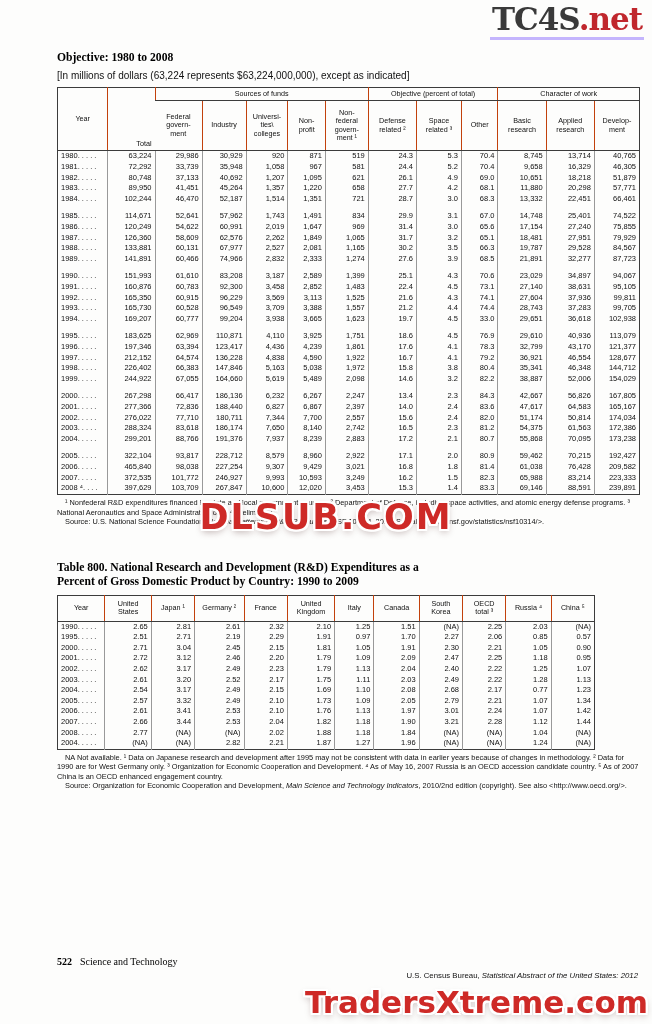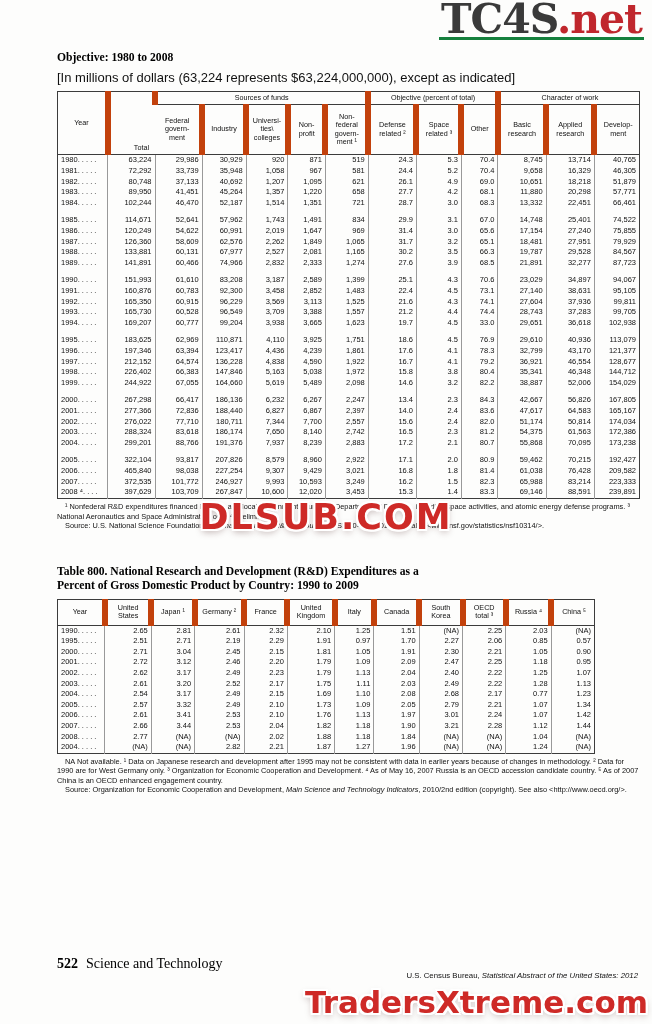--- a/index.html
+++ b/index.html
@@ -7,23 +7,23 @@
   .page {
     position:relative; width:652px; height:1024px; margin:0 auto;
     background:#fdfdfc; overflow:hidden; color:#151515;
     font-family:"Liberation Sans", sans-serif;
   }
   .content { position:absolute; left:57px; top:0; width:583px; }
 
   
   .wm-top {
     position:absolute; top:2px; right:8px; z-index:6;
-    font-family:"DejaVu Serif", serif; font-weight:bold; font-size:41px;
+    font-family:"DejaVu Serif", serif; font-weight:bold; font-size:31px;
     letter-spacing:-1px; color:#3a3a3a; line-height:34px;
-    border-bottom:3px solid #15803d; padding:0 2px 1px 2px;
+    border-bottom:3px solid #c4b5fd; padding:0 2px 1px 2px;
   }
   .wm-top .net { color:#c0272d; }
   .wm-mid {
     position:absolute; top:497px; left:50%; transform:translateX(-50%); z-index:6;
     font-family:"DejaVu Sans", sans-serif; font-weight:900; font-size:35px;
     letter-spacing:2px; color:#ce2a27;
     text-shadow:-2px -2px 0 #fff, 2px -2px 0 #fff, -2px 2px 0 #fff, 2px 2px 0 #fff,
                 -2px 0 0 #fff, 2px 0 0 #fff, 0 -2px 0 #fff, 0 2px 0 #fff,
                 0 3px 7px rgba(60,20,20,.35);
   }
@@ -36,33 +36,33 @@
                 0 3px 7px rgba(60,20,20,.35);
   }
 
   
   .t-title {
     font-family:"Liberation Serif", serif; font-weight:bold;
     font-size:11.6px; line-height:14px; color:#000;
   }
   .title-799 { margin-top:37px; }
   .title-800 { margin-top:34px; }
-  .t-sub { margin-top:5px; font-size:13px; color:#111; }
+  .t-sub { margin-top:5px; font-size:10px; color:#111; }
 
   
   table.tbl {
     margin-top:6px; border-collapse:collapse; table-layout:fixed;
     border:1px solid #3c3c3c; font-size:7.5px; color:#101010;
   }
   .t799 { width:583px; }
   .t800 { width:538px; margin-top:9px; }
   .tbl th {
     font-weight:normal; font-size:7.2px; line-height:8.4px;
     white-space:pre-line; text-align:center; vertical-align:middle;
-    padding:2px 1px; border-left:6px solid #c2410c;
+    padding:2px 1px; border-left:1px solid #c2410c;
   }
   .tbl th:first-child, .tbl td:first-child { border-left:none; }
   .tbl tr.grp .gh { border-bottom:1px solid #3c3c3c; height:13px; padding:1px; }
   .tbl .h-year { vertical-align:middle; border-bottom:1px solid #3c3c3c; }
   .tbl .h-total { vertical-align:bottom; text-align:right; padding-right:3px; border-bottom:1px solid #3c3c3c; }
   .tbl tr.cols th { border-bottom:1px solid #3c3c3c; height:50px; }
   .t800 tr.cols th { height:26px; }
   .tbl td {
     line-height:10.8px; padding:0 3px 0 1px; text-align:right;
     white-space:nowrap; overflow:hidden; border-left:1px solid #999;
@@ -72,21 +72,21 @@
   .tbl tr.gap td { padding-top:6px; }
 
   
   .fnotes { margin-top:3px; font-size:7.4px; line-height:9.5px; color:#111; }
   .fnotes p { text-indent:8px; }
   .fnotes .it { font-style:italic; }
 
   
   .page-footer-left {
     position:absolute; left:57px; top:956px; z-index:2;
-    font-family:"Liberation Serif", serif; font-size:14px; color:#000;
+    font-family:"Liberation Serif", serif; font-size:10px; color:#000;
   }
   .page-footer-left .pnum { font-weight:bold; margin-right:8px; }
   .page-footer-credit {
     position:absolute; right:14px; top:971px; z-index:2;
     font-size:7.8px; color:#111;
   }
   .page-footer-credit .it { font-style:italic; }
 </style>
 </head>
 <body>
@@ -525,21 +525,21 @@
             <td>2.1</td>
             <td>80.7</td>
             <td>55,868</td>
             <td>70,095</td>
             <td>173,238</td>
           </tr>
           <tr class="gap">
             <td class="year">2005. . . . .</td>
             <td>322,104</td>
             <td>93,817</td>
-            <td>207,826</td>
+            <td>228,712</td>
             <td>8,579</td>
             <td>8,960</td>
             <td>2,922</td>
             <td>17.1</td>
             <td>2.0</td>
             <td>80.9</td>
             <td>59,462</td>
             <td>70,215</td>
             <td>192,427</td>
           </tr>

